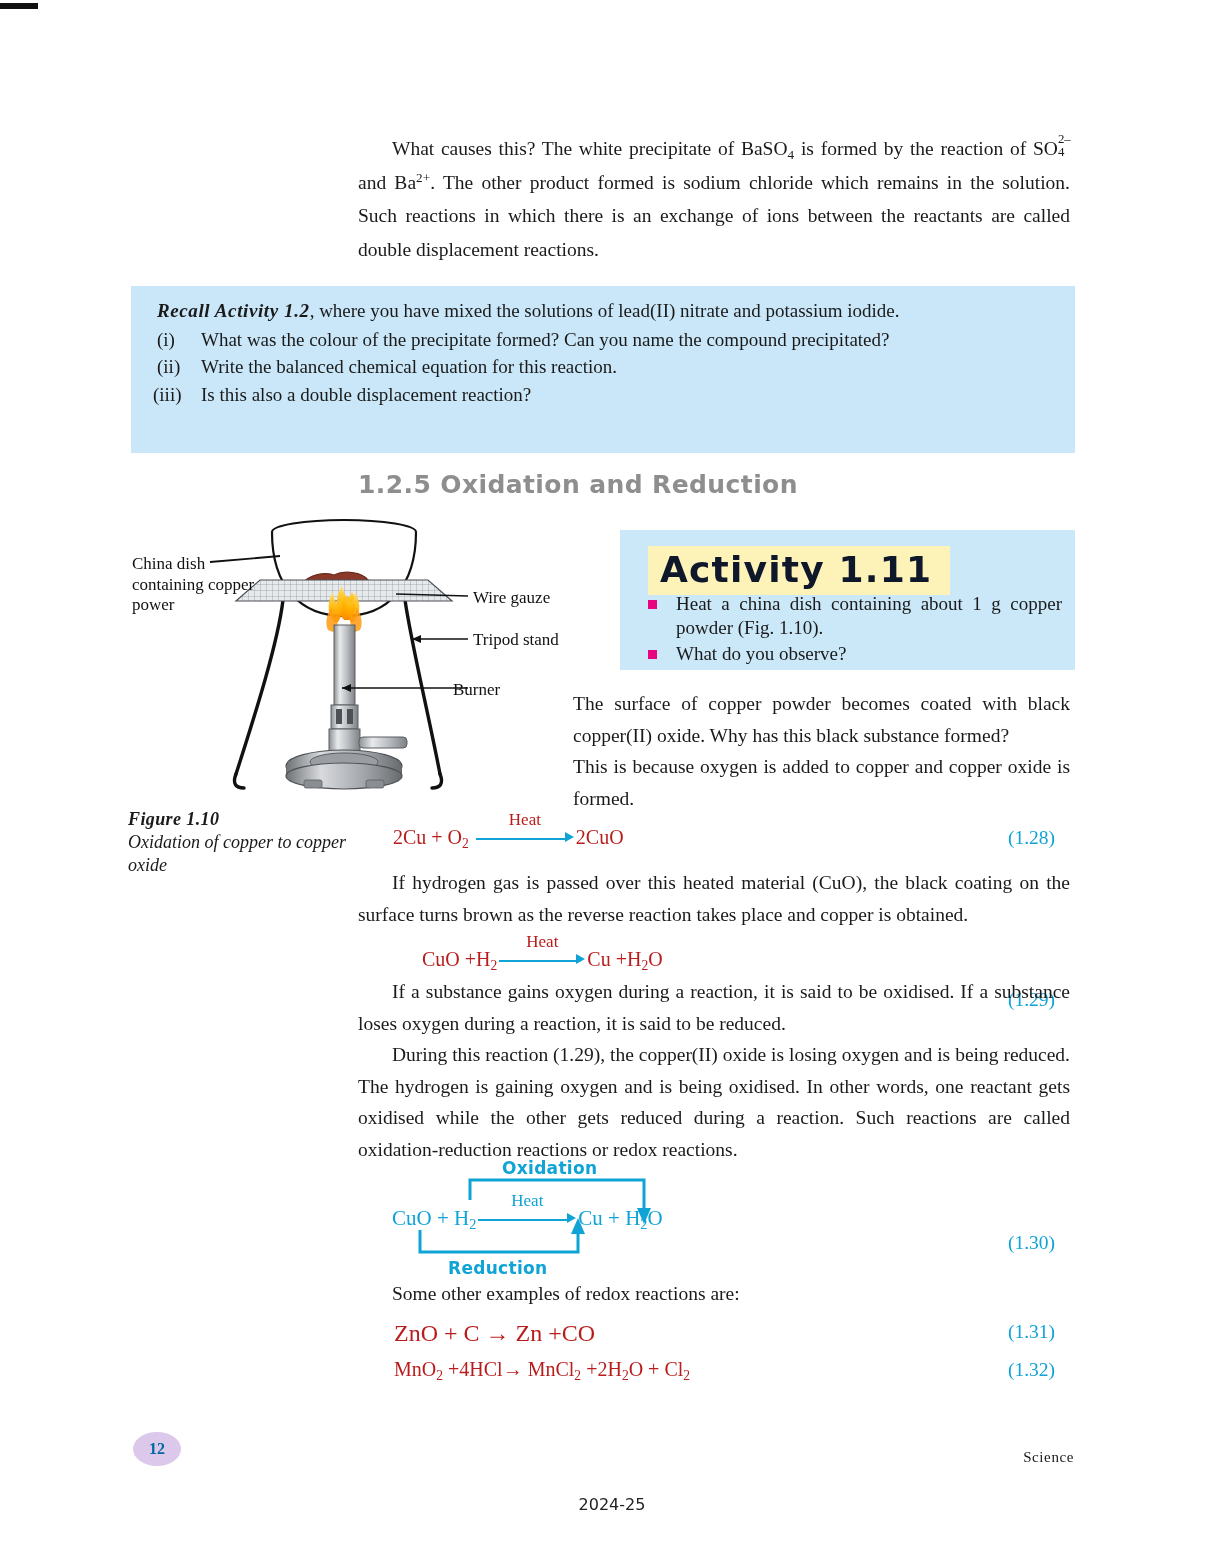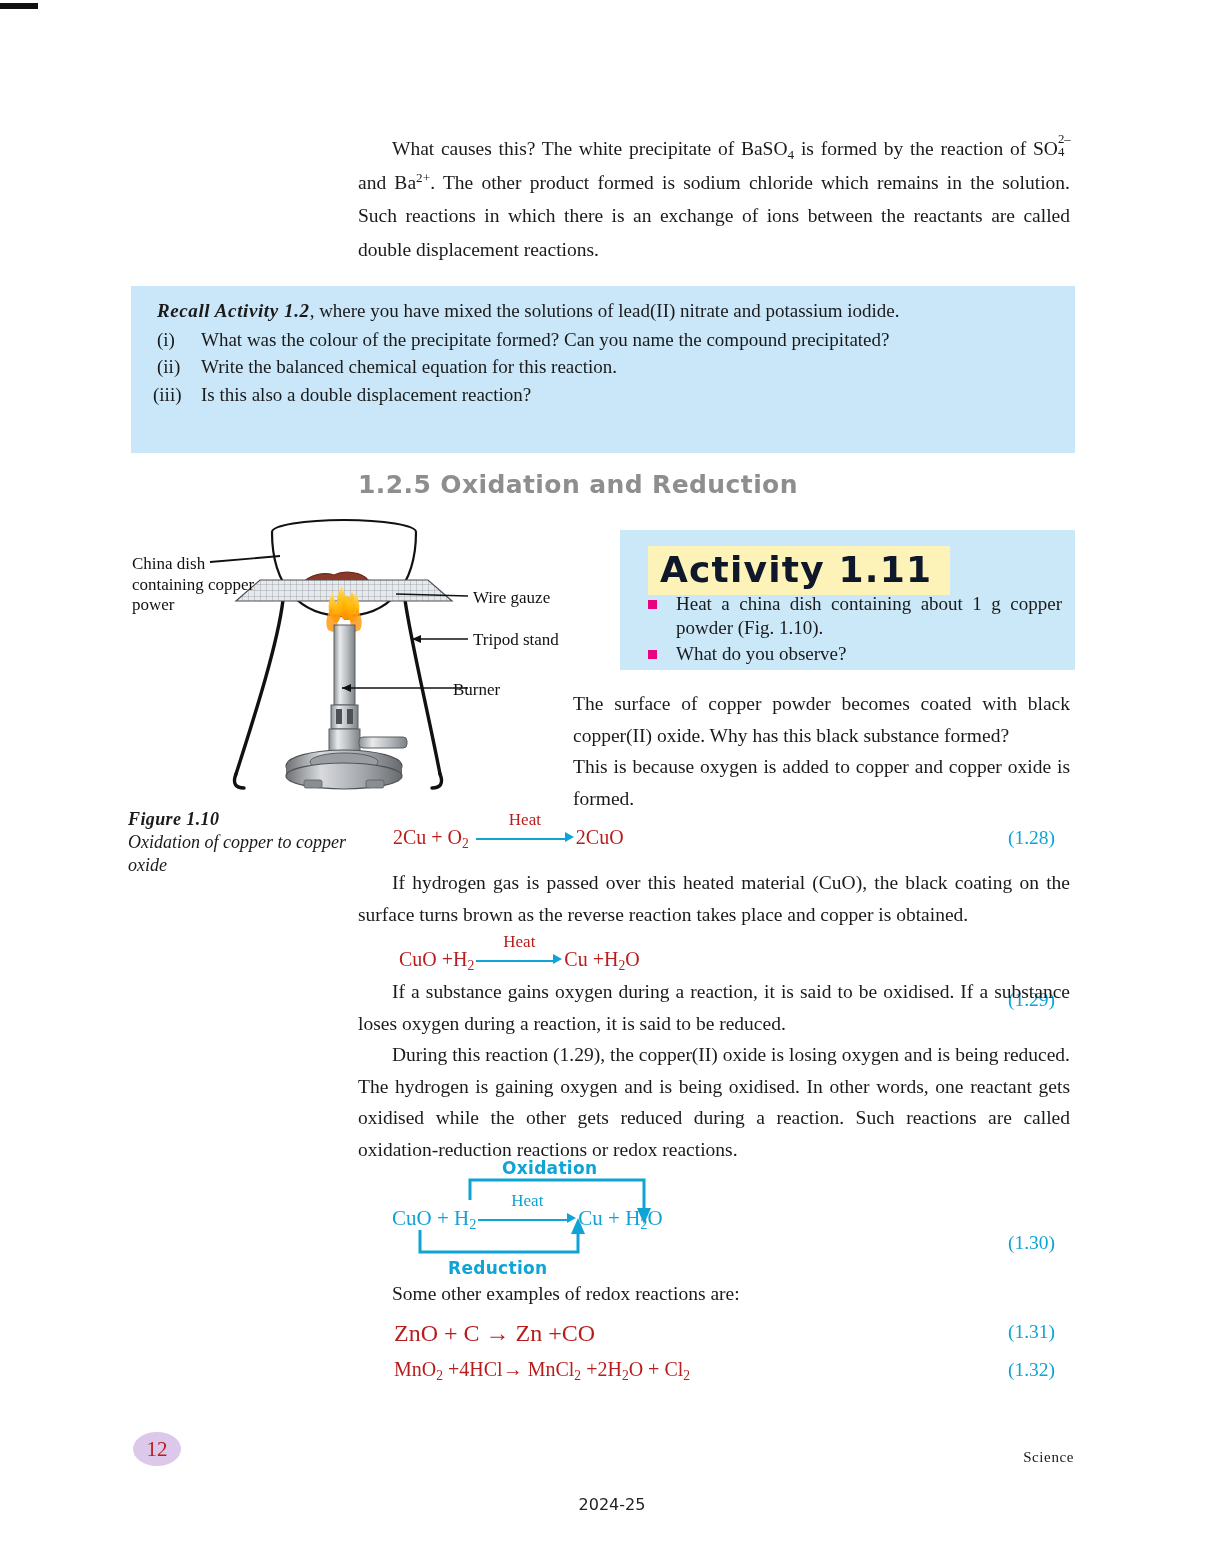--- a/index.html
+++ b/index.html
@@ -111,21 +111,21 @@
   .rc1 {
     position:absolute; left:573px; top:688px; width:497px;
     font-size:19.5px; line-height:1.62; text-align:justify;
   }
 
   
   .eq-row { position:absolute; color:#b91c1c; font-size:20px; }
   .eq-no  { position:absolute; right:6px; color:#0fa3d6; font-size:19.5px; }
 
   .eq128 { left:393px; top:826px; }
-  .eq129 { left:399px; top:948px; }
+  .eq129 { left:422px; top:948px; }
   .eq131 { left:394px; top:1320px; font-size:24px; }
   .eq132 { left:394px; top:1358px; font-size:20px; }
   .no128 { left:1008px; top:827px; }
   .no129 { left:1008px; top:949px;margin-top:40px; }
   .no130 { left:1008px; top:1232px; }
   .no131 { left:1008px; top:1321px; }
   .no132 { left:1008px; top:1359px; }
 
   
   .heat-arrow {
@@ -172,21 +172,21 @@
   .redox .core  { position:absolute; left:0px; top:48px; color:#0fa3d6; font-size:21px; white-space:nowrap; }
 
   .redox svg { position:absolute; left:0; top:0; overflow:visible; }
 
   
   .pagebadge {
     position:absolute; left:133px; top:1432px;
     width:48px; height:34px; border-radius:50%;
     background:#dcc8ea;
     font-family:"Liberation Serif", serif;
-    font-weight:normal; font-size:21px; color:#b91c1c;
+    font-weight:bold; font-size:16px; color:#0369a1;
     display:flex; align-items:center; justify-content:center;
   }
   .footer-right {
     position:absolute; right:150px; top:1440px;
     font-size:15px; letter-spacing:0.6px;margin-top:9px;
   }
   .footer-year {
     position:absolute; left:0; right:0; top:1495px;
     text-align:center;
     font-family:"DejaVu Sans", sans-serif;

